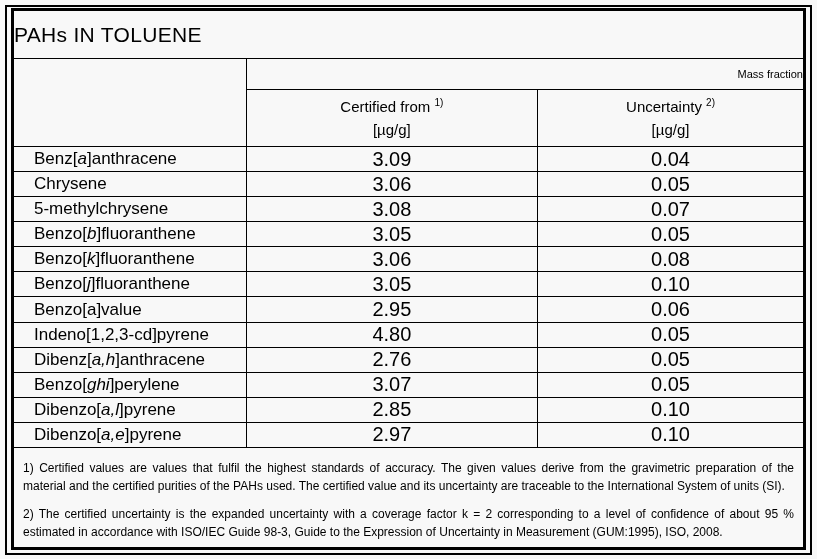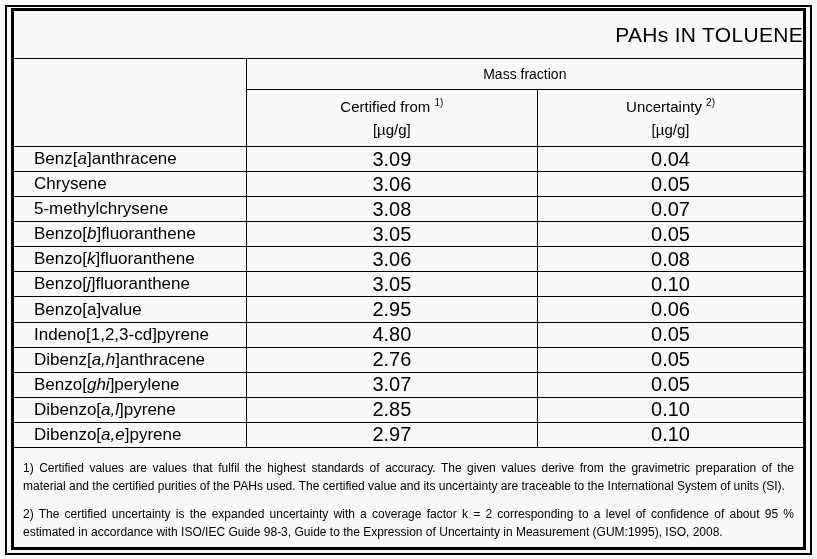--- a/index.html
+++ b/index.html
@@ -28,29 +28,29 @@
     table-layout: fixed;
   }
   .cert-table th, .cert-table td {
     border: 1px solid #000;
     padding: 0;
     font-weight: normal;
     background: transparent;
   }
   .title-cell {
     height: 47px;
-    text-align: right;
+    text-align: left;
     font-weight: bold;
     font-size: 21px;
     letter-spacing: 0.3px;
   }
   .mass-cell {
     height: 30px;
-    text-align: center;
-    font-size: 14px;
+    text-align: right;
+    font-size: 11px;
   }
   .subhead-cell {
     height: 56px;
     text-align: center;
     font-size: 15px;
     line-height: 1.55;
     vertical-align: middle;
   }
   .subhead-cell sup {
     font-size: 10px;

